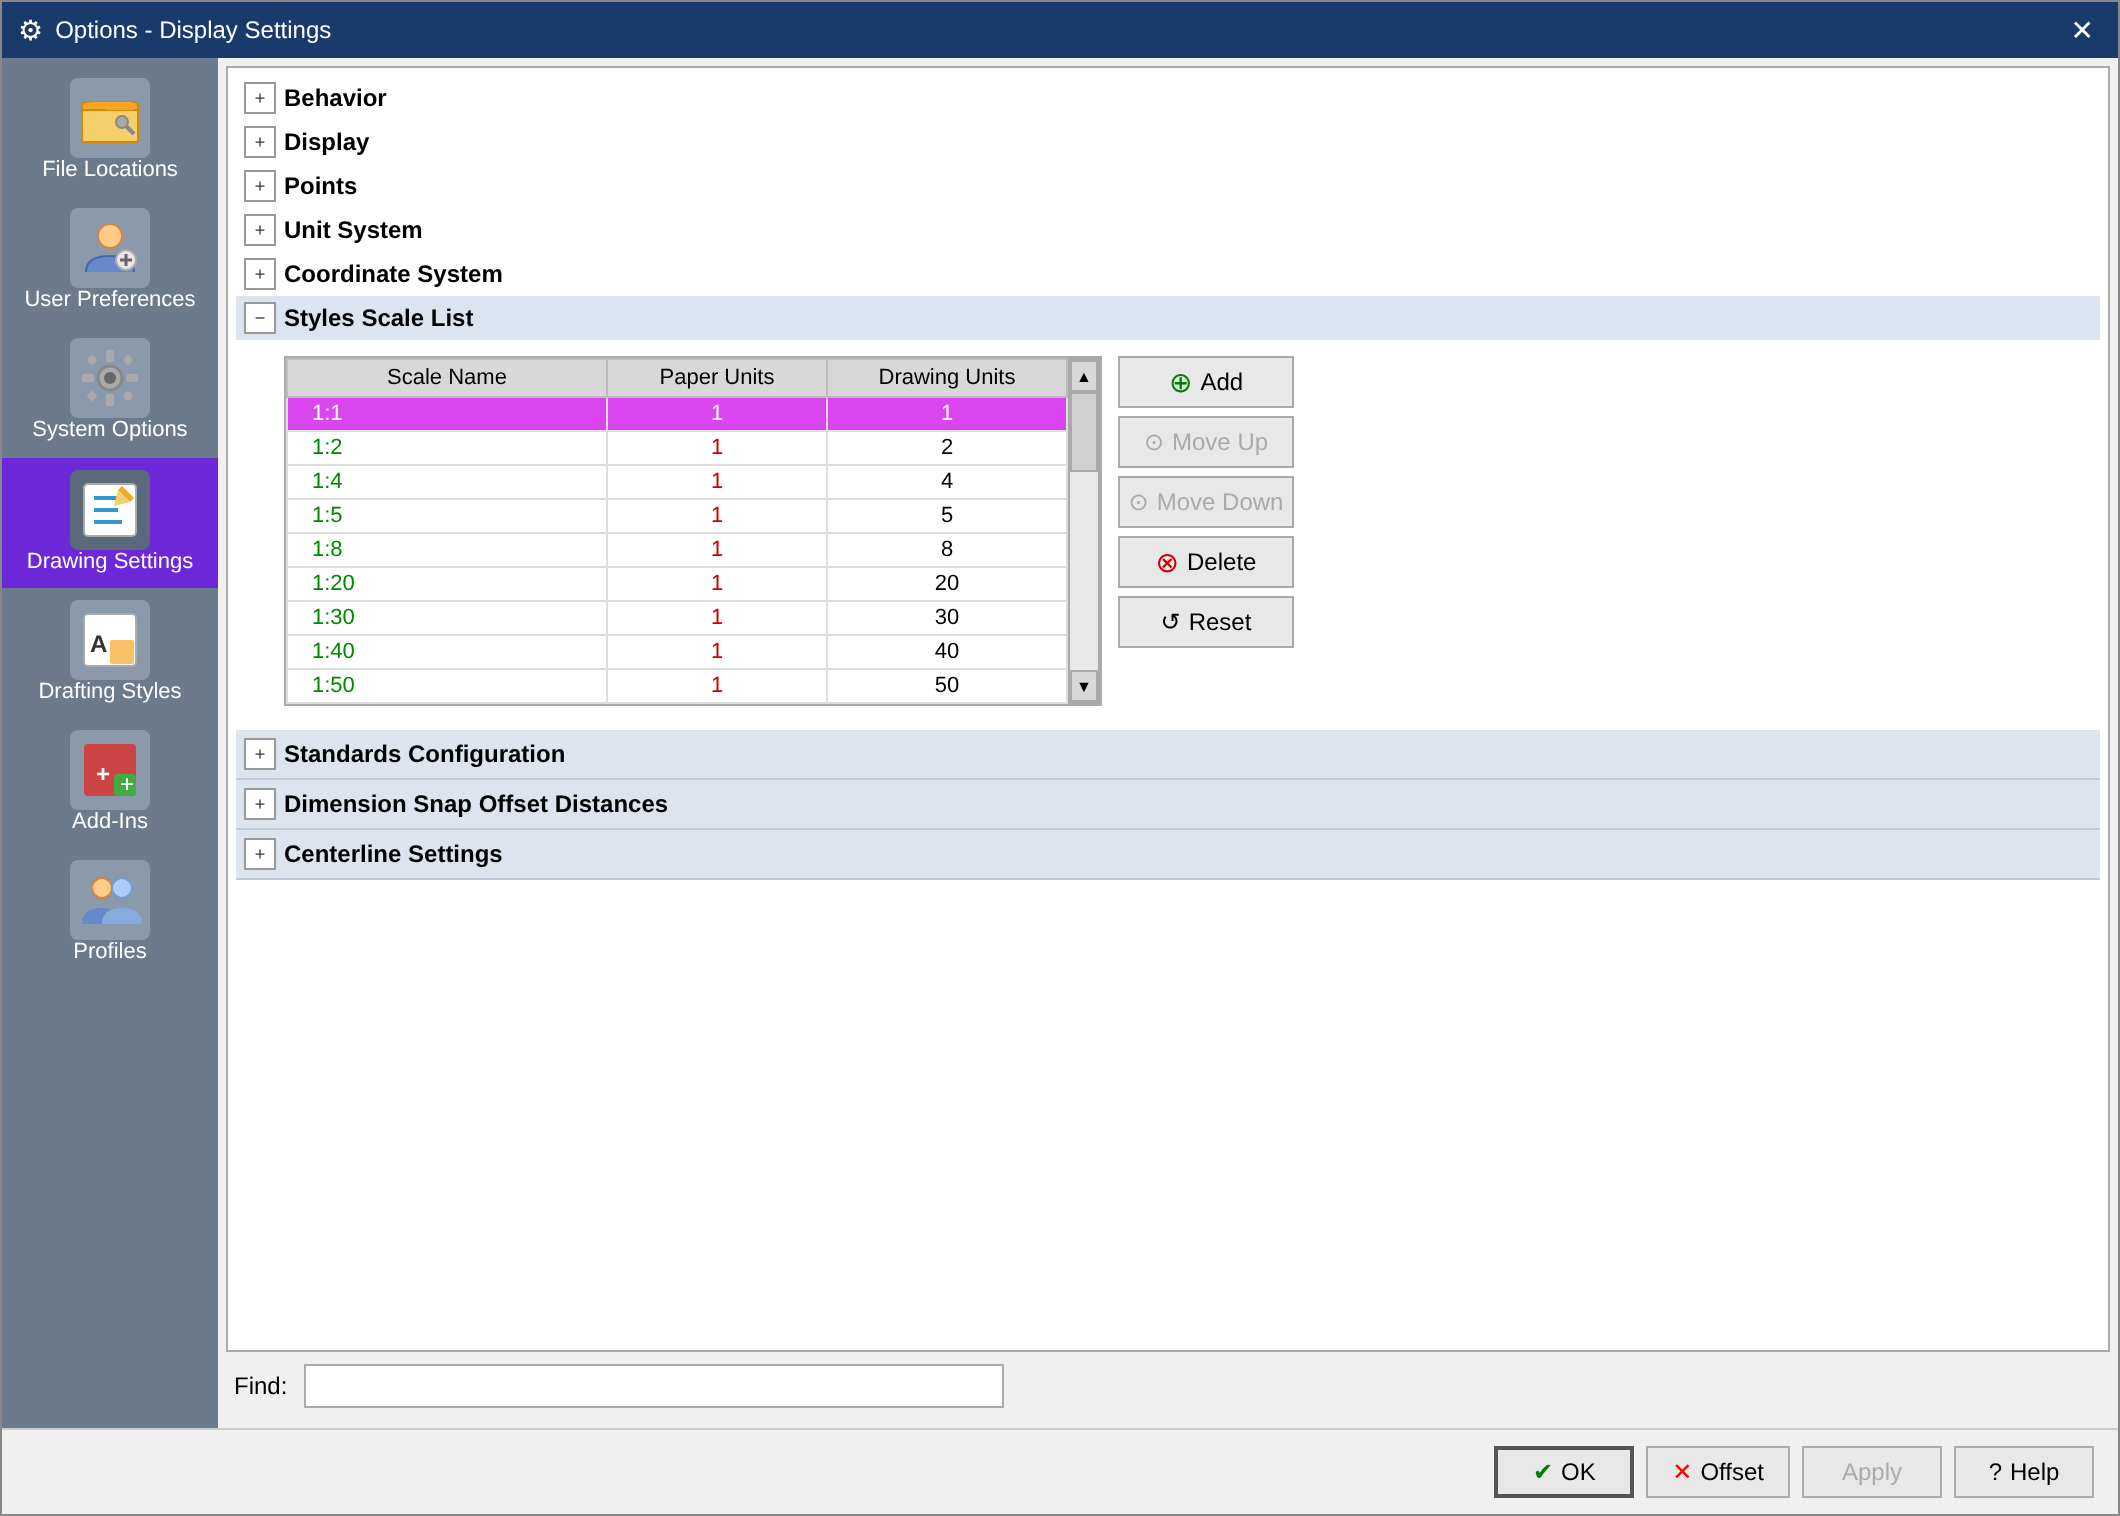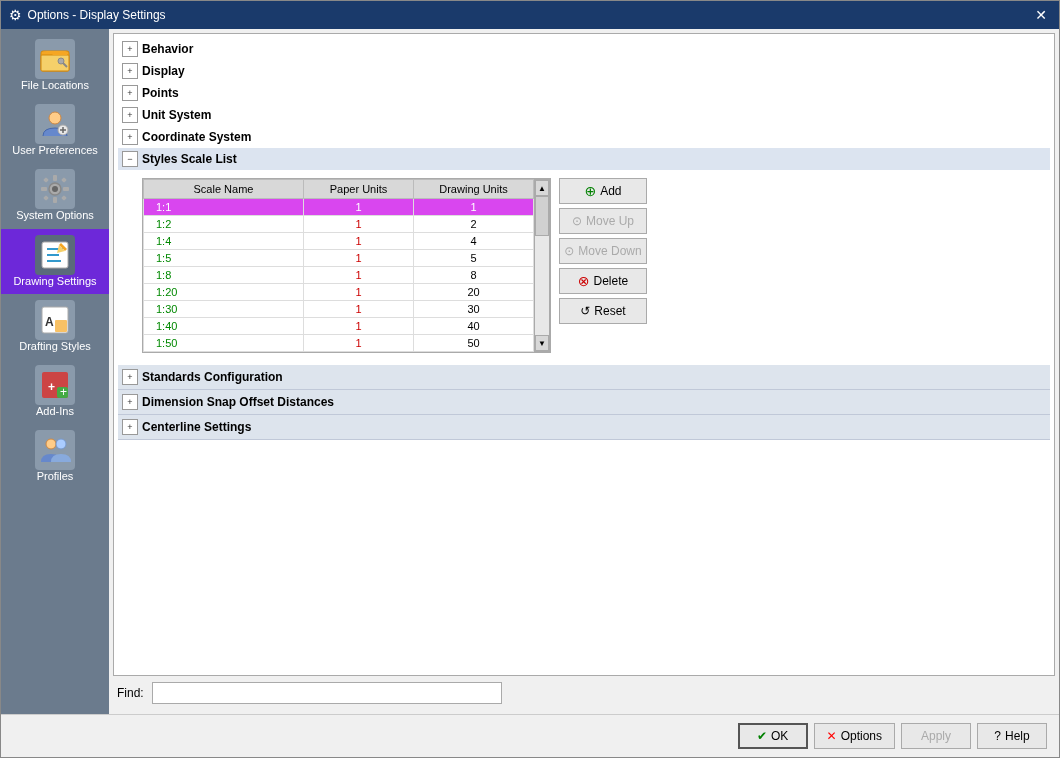--- a/index.html
+++ b/index.html
@@ -327,21 +327,21 @@
     </div>
   </div>
 
   <div class="footer">
     <button class="footer-btn primary">
       <span style="color:green;">✔</span>
       <span>OK</span>
     </button>
     <button class="footer-btn">
       <span style="color:red;">✕</span>
-      <span>Options</span>
+      <span>Offset</span>
     </button>
     <button class="footer-btn" disabled="" style="color:#aaa;">
       <span>Apply</span>
     </button>
     <button class="footer-btn">
       <span>?</span>
       <span>Help</span>
     </button>
   </div>
 </div>

